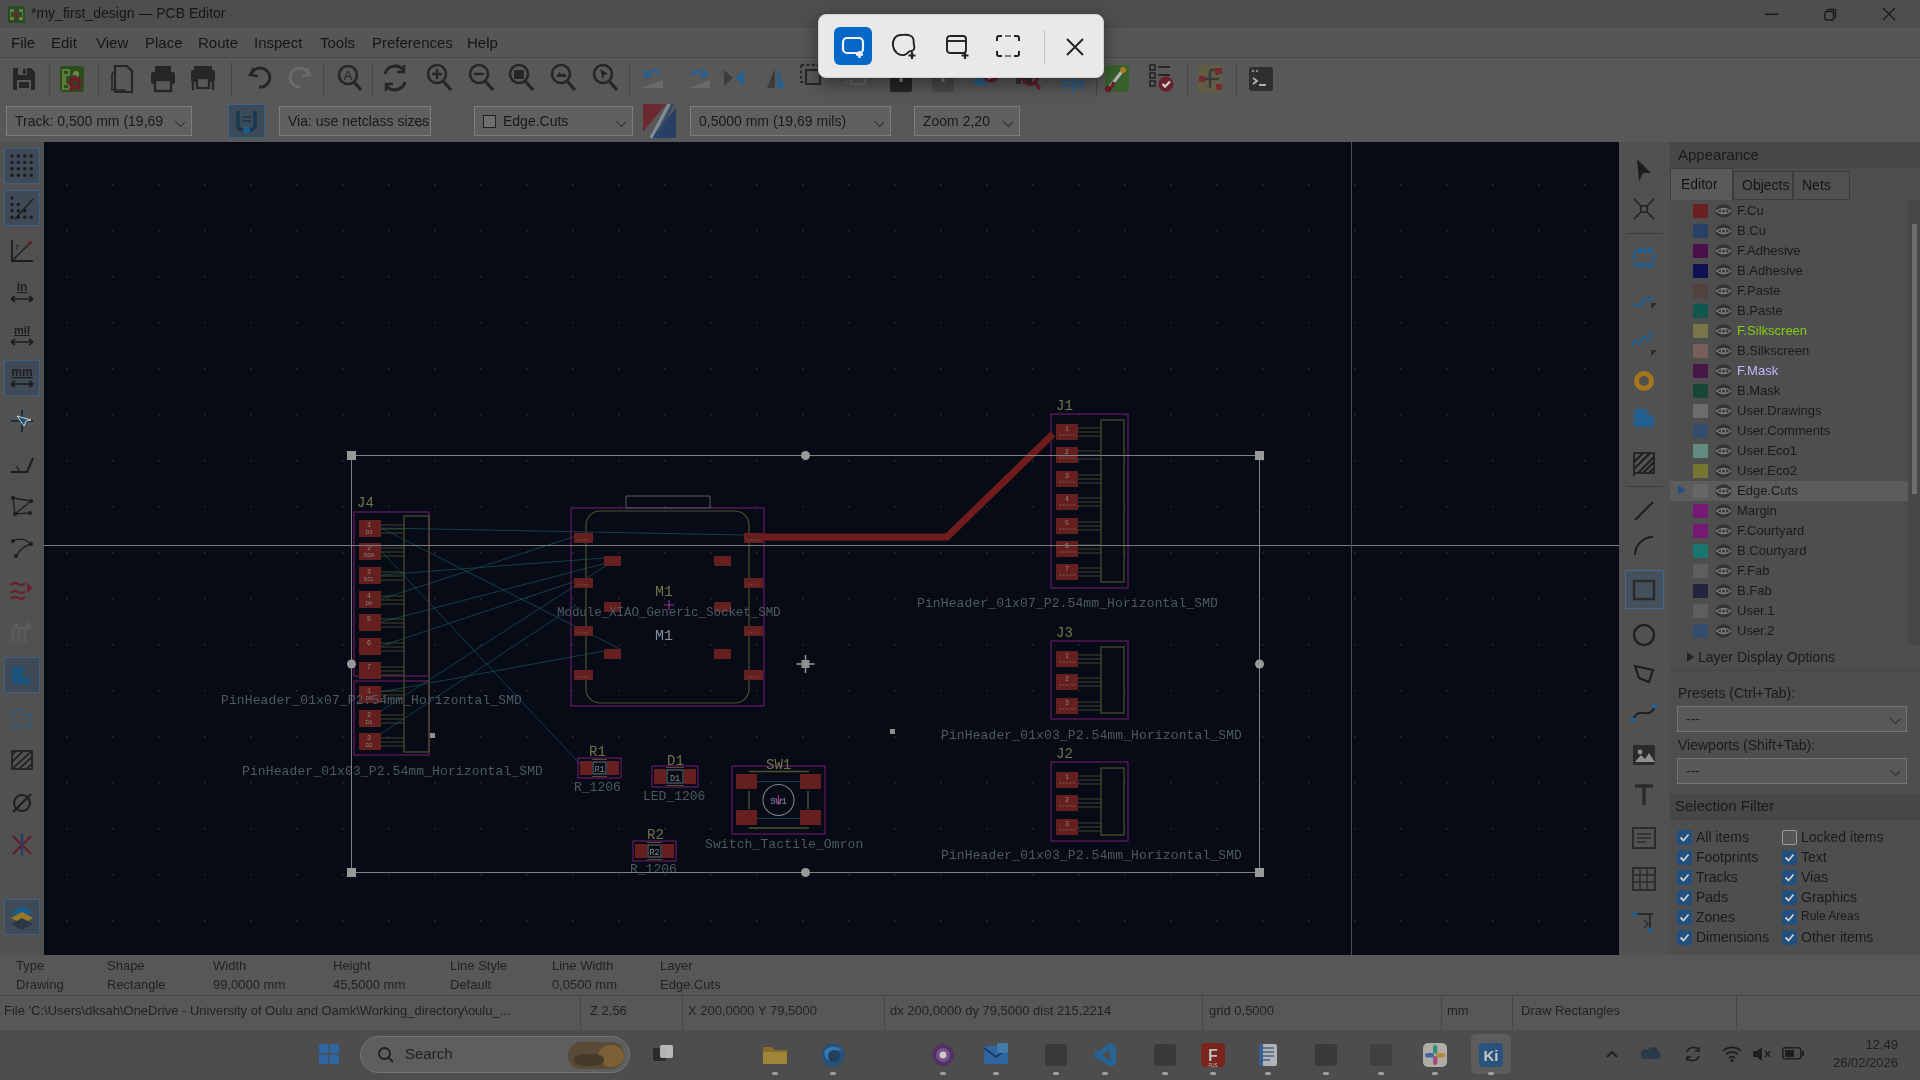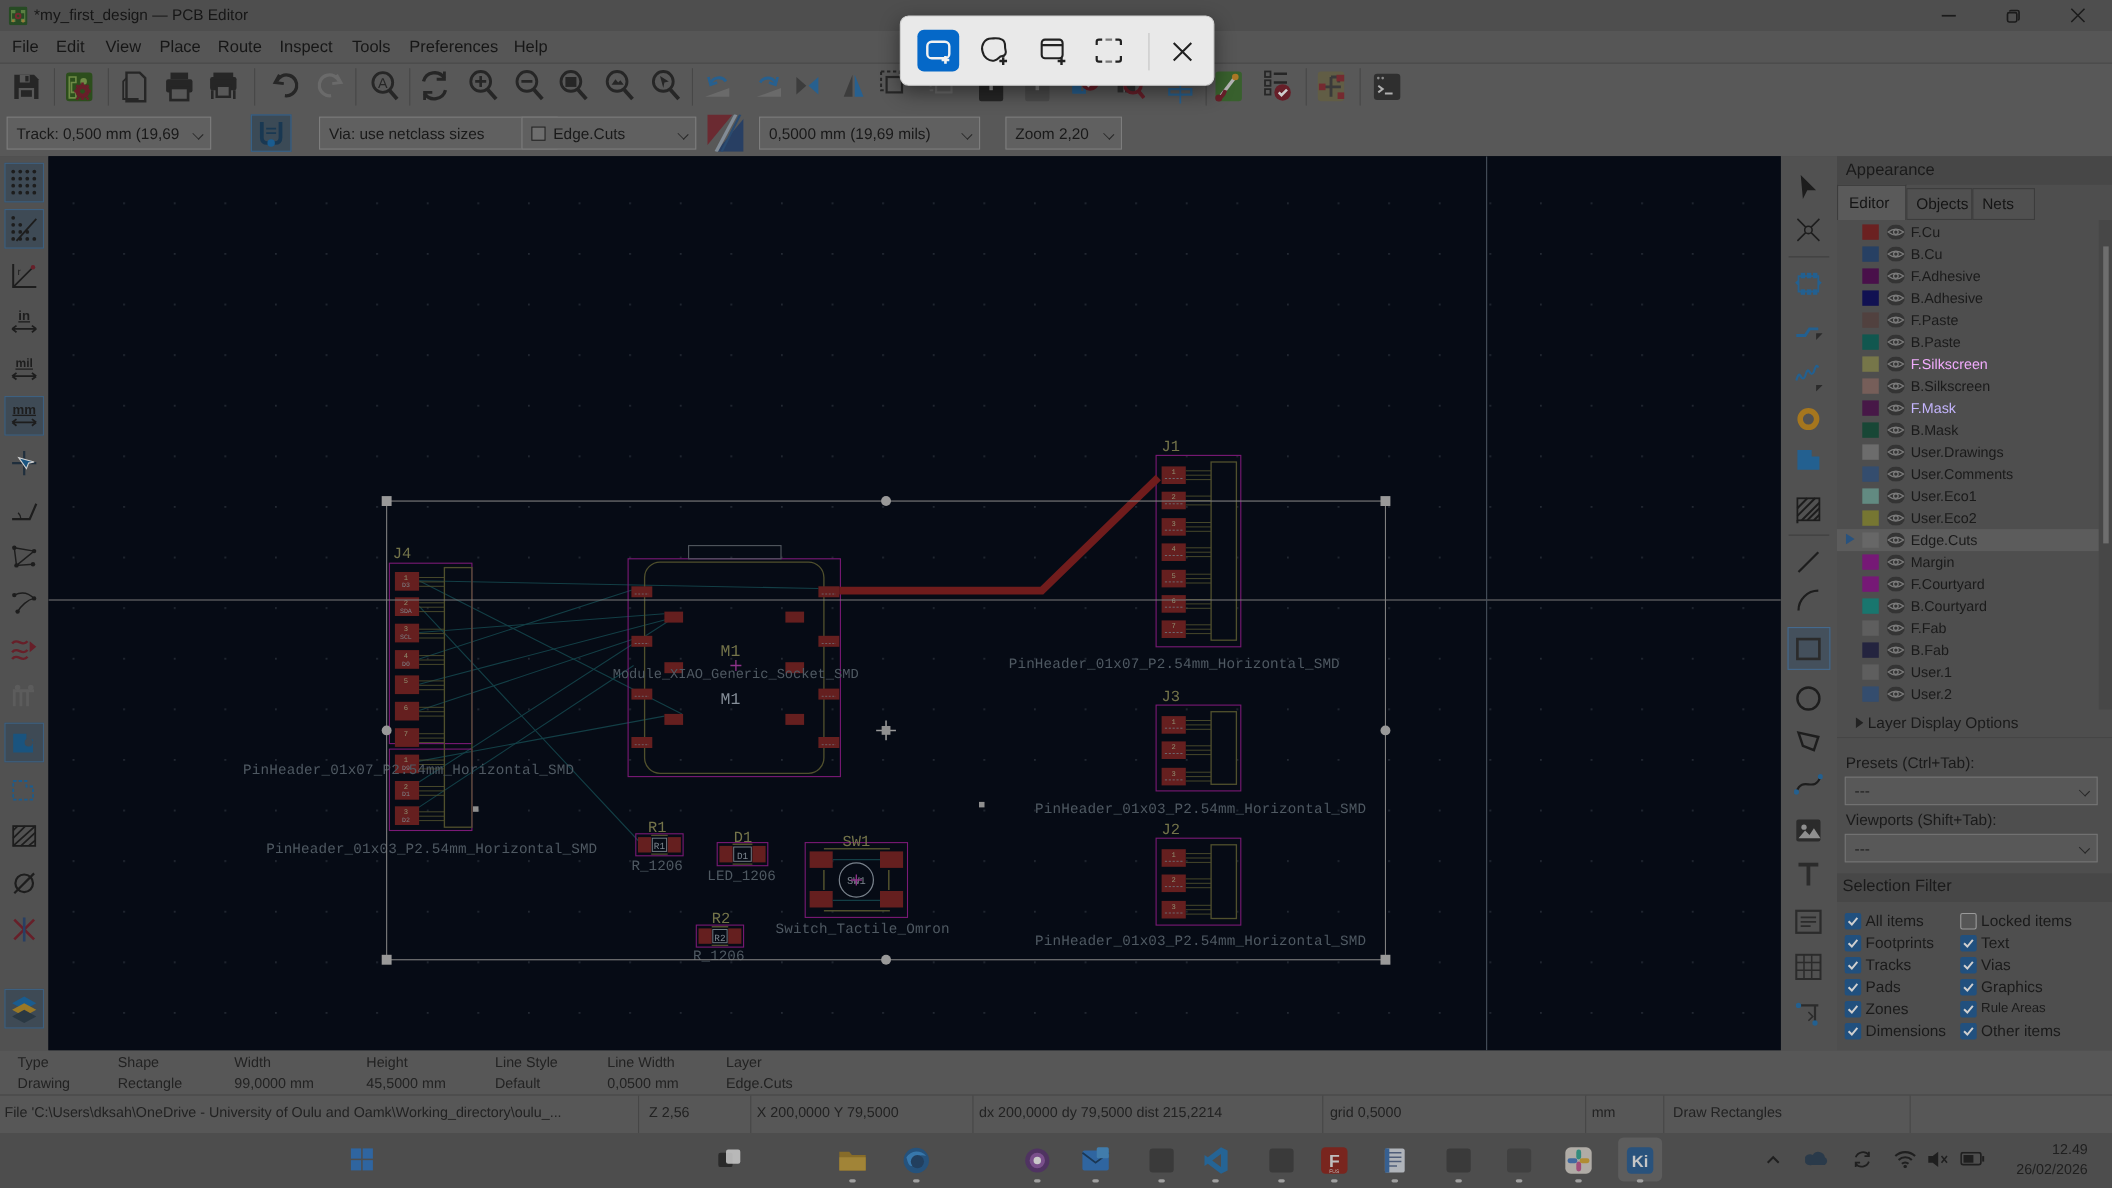--- a/index.html
+++ b/index.html
@@ -224,21 +224,21 @@
     </svg>
 </div>
 <div id="toolbar2">
 <div class="dd" style="left:6px;width:186px">Track: 0,500 mm (19,69 mils)<div class="chev"></div></div>
 <div class="abs" style="left:228px;top:4px;width:37px;height:34px;background:#3b4a56;border:1.5px solid #38638b"></div>
 <svg class="abs" style="left:234px;top:9px" width="25" height="25" viewBox="0 0 25 25">
       <path d="M4 2 v14 q0 5 5 5 h7 q5 0 5-5 V2" fill="none" stroke="#193852" stroke-width="3.4"></path>
       <path d="M8 8 h9 M8 12 h9" stroke="#193852" stroke-width="1.6"></path>
       <circle cx="12.5" cy="21" r="3.4" fill="#1a5c8f"></circle>
     </svg>
-<div class="dd" style="left:290px;width:217px">Via: use netclass sizes<div class="chev"></div></div>
+<div class="dd" style="left:279px;width:152px">Via: use netclass sizes<div class="chev"></div></div>
 <div class="dd" style="left:474px;width:159px"><span style="display:inline-block;width:13px;height:13px;background:#6e6e6e;border:1.6px solid #222;vertical-align:-2px;margin-right:7px"></span>Edge.Cuts<div class="chev"></div></div>
 <svg class="abs" style="left:643px;top:4px" width="33" height="34" viewBox="0 0 33 34">
       <path d="M0 0 H23 L0 28 Z" fill="#6b2a31"></path>
       <path d="M33 34 H8 L33 4 Z" fill="#283f63"></path>
       <path d="M26 0 L8 34" stroke="#828c96" stroke-width="3"></path>
       <path d="M30 0 L13 34" stroke="#2a4b70" stroke-width="2"></path>
     </svg>
 <div class="dd" style="left:690px;width:201px">0,5000 mm (19,69 mils)<div class="chev"></div></div>
 <div class="dd" style="left:914px;width:106px">Zoom 2,20<div class="chev"></div></div>
 </div>
@@ -714,21 +714,21 @@
       <path d="M1.5 7 Q8.5 1.5 15.5 7 Q8.5 12.5 1.5 7 Z" fill="none" stroke="#7c7c7c" stroke-width="1.2"></path>
       <circle cx="8.5" cy="7" r="2.1" fill="none" stroke="#7c7c7c" stroke-width="1.2"></circle>
     </svg>
     <div class="abs" style="left:67px;top:161px;font-size:13px;color:#1a1a1a">B.Paste</div>
     <div class="abs" style="left:23px;top:182px;width:15px;height:14px;background:#767649"></div>
     <svg class="abs" style="left:45px;top:182px" width="17" height="14" viewBox="0 0 17 14">
       <ellipse cx="8.5" cy="7" rx="8.2" ry="6.8" fill="#343434"></ellipse>
       <path d="M1.5 7 Q8.5 1.5 15.5 7 Q8.5 12.5 1.5 7 Z" fill="none" stroke="#7c7c7c" stroke-width="1.2"></path>
       <circle cx="8.5" cy="7" r="2.1" fill="none" stroke="#7c7c7c" stroke-width="1.2"></circle>
     </svg>
-    <div class="abs" style="left:67px;top:181px;font-size:13px;color:#f0abfc">F.Silkscreen</div>
+    <div class="abs" style="left:67px;top:181px;font-size:13px;color:#84cc16">F.Silkscreen</div>
     <div class="abs" style="left:23px;top:202px;width:15px;height:14px;background:#765e59"></div>
     <svg class="abs" style="left:45px;top:202px" width="17" height="14" viewBox="0 0 17 14">
       <ellipse cx="8.5" cy="7" rx="8.2" ry="6.8" fill="#343434"></ellipse>
       <path d="M1.5 7 Q8.5 1.5 15.5 7 Q8.5 12.5 1.5 7 Z" fill="none" stroke="#7c7c7c" stroke-width="1.2"></path>
       <circle cx="8.5" cy="7" r="2.1" fill="none" stroke="#7c7c7c" stroke-width="1.2"></circle>
     </svg>
     <div class="abs" style="left:67px;top:201px;font-size:13px;color:#1a1a1a">B.Silkscreen</div>
     <div class="abs" style="left:23px;top:222px;width:15px;height:14px;background:#471847"></div>
     <svg class="abs" style="left:45px;top:222px" width="17" height="14" viewBox="0 0 17 14">
       <ellipse cx="8.5" cy="7" rx="8.2" ry="6.8" fill="#343434"></ellipse>
@@ -924,20 +924,31 @@
     <div class="ptext" style="left:1447px;top:7px">mm</div>
     <div class="ptext" style="left:1521px;top:7px">Draw Rectangles</div>
   </div>
 <div id="taskbar">
 <svg class="abs" style="left:318px;top:13px" width="22" height="22" viewBox="0 0 22 22">
       <rect x="1" y="1" width="9.3" height="9.3" fill="#2f65a0"></rect>
       <rect x="11.7" y="1" width="9.3" height="9.3" fill="#2f65a0"></rect>
       <rect x="1" y="11.7" width="9.3" height="9.3" fill="#2f65a0"></rect>
       <rect x="11.7" y="11.7" width="9.3" height="9.3" fill="#2f65a0"></rect>
     </svg>
+    <div class="abs" style="left:360px;top:6px;width:270px;height:37px;background:#5e5e5e;border:1px solid #747474;border-radius:19px">
+      <svg class="abs" style="left:16px;top:9px" width="18" height="18" viewBox="0 0 18 18">
+        <circle cx="7.5" cy="7.5" r="5.5" fill="none" stroke="#1f1f1f" stroke-width="1.8"></circle>
+        <path d="M11.5 11.5 L16 16" stroke="#1f1f1f" stroke-width="1.8"></path>
+      </svg>
+      <div class="abs" style="left:44px;top:8px;font-size:15px;color:#1f1f1f">Search</div>
+      <div class="abs" style="left:207px;top:5px;width:56px;height:27px;border-radius:13px;background:#5a4a38;overflow:hidden">
+        <div class="abs" style="left:30px;top:3px;width:26px;height:22px;background:#7c5f34;border-radius:50%"></div>
+        <div class="abs" style="left:6px;top:12px;width:30px;height:12px;background:#463a2a;border-radius:40%"></div>
+      </div>
+    </div>
     <svg class="abs" style="left:652px;top:14px" width="22" height="22" viewBox="0 0 22 22">
       <rect x="1" y="4" width="13" height="13" rx="2" fill="#2a2a2a"></rect>
       <rect x="8" y="1" width="13" height="13" rx="2" fill="#cbcbcb" opacity="0.85"></rect>
     </svg>
     <svg class="abs" style="left:762px;top:12px" width="26" height="26" viewBox="0 0 26 26">
       <path d="M1 5 h9 l2.5 3 H25 v14 H1 z" fill="#876c29"></path>
       <path d="M1 10 h24 v12 H1 z" fill="#a18437"></path>
     </svg>
     <div class="abs" style="left:772px;top:42px;width:6px;height:3px;background:#a0a0a0;border-radius:2px"></div>
     <svg class="abs" style="left:820px;top:12px" width="26" height="26" viewBox="0 0 26 26">

